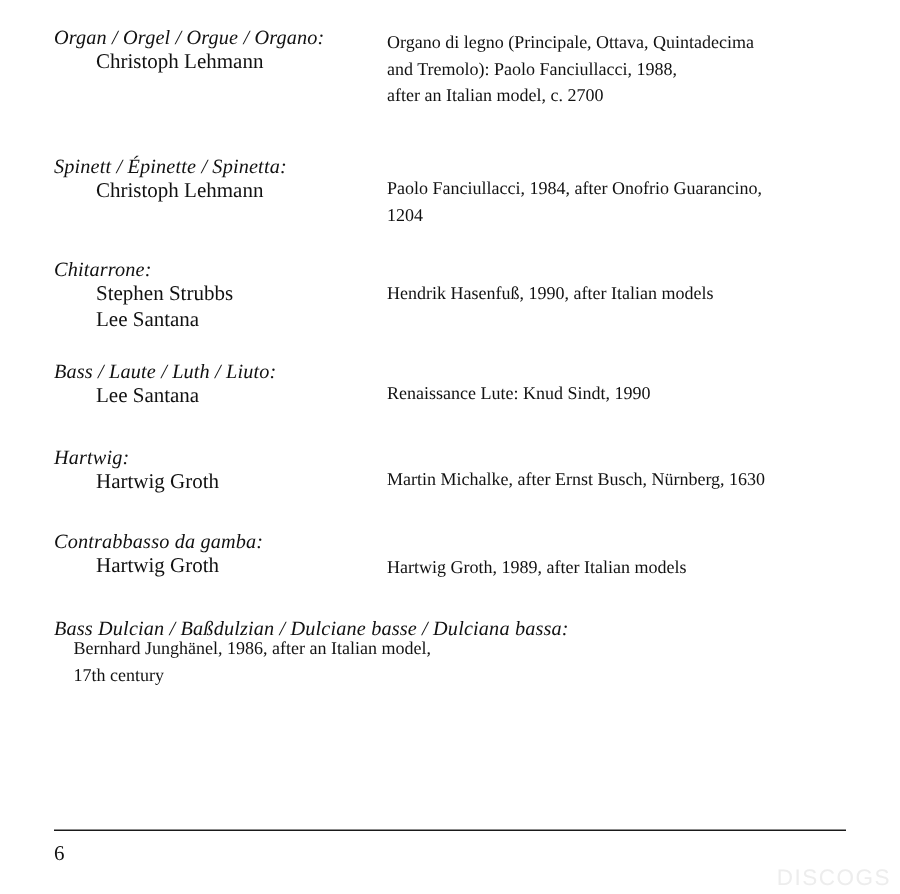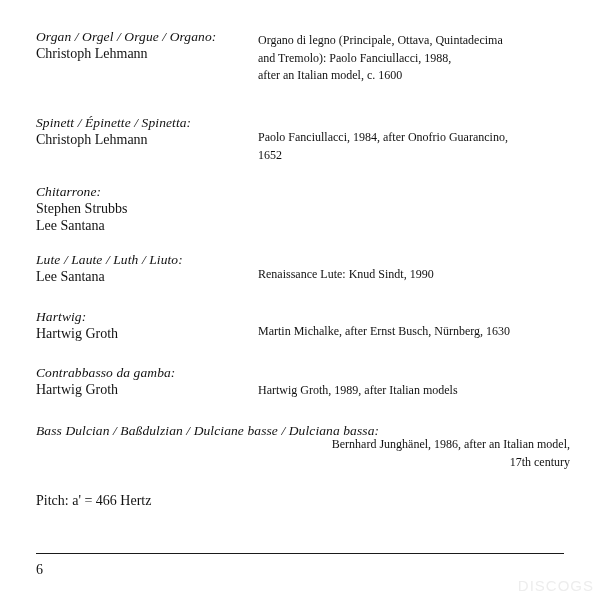--- a/index.html
+++ b/index.html
@@ -13,21 +13,21 @@
     font-family: "Liberation Serif", serif;
     color: #111111;
     overflow: hidden;
     position: relative;
   }
   .page {
     position: relative;
     width: 600px;
     height: 596px;
     box-sizing: border-box;
-    padding: 28px 30px 0 36px;
+    padding: 16px 30px 0 36px;
   }
   .entries {
     position: relative;
     width: 100%;
   }
   .entry {
     position: relative;
     display: block;
     width: 100%;
     margin-bottom: 14px;
@@ -46,20 +46,21 @@
     font-style: italic;
     font-size: 13.5px;
     line-height: 17px;
     letter-spacing: 0.1px;
     white-space: nowrap;
   }
   .player {
     font-size: 14px;
     line-height: 17px;
     white-space: nowrap;
+    margin-left: 28px;
   }
   .maker {
     font-size: 12px;
     line-height: 17.5px;
   }
   .maker-line {
     display: block;
     white-space: nowrap;
   }
   .r-offset-2 { padding-top: 4px; }
@@ -67,21 +68,21 @@
   .r-offset-4 { padding-top: 15px; }
   .r-offset-5 { padding-top: 16px; }
   .r-offset-6 { padding-top: 18px; }
 
   .entry.e0 { height: 72px; }
   .entry.e1 { height: 55px; }
   .entry.e2 { height: 54px; }
   .entry.e3 { height: 43px; }
   .entry.e4 { height: 42px; }
   .entry.e5 { height: 44px; }
-  .entry.e6 { height: 56px; text-align: right; }
+  .entry.e6 { height: 56px; }
 
   .pitch {
     font-size: 14px;
     line-height: 17px;
     margin-top: 6px;
   }
   .rule {
     position: absolute;
     left: 36px;
     top: 553px;
@@ -116,48 +117,49 @@
   <div class="entries">
 
     <div class="entry e0">
       <div class="entry-left">
         <div class="inst">Organ / Orgel / Orgue / Organo:</div>
         <div class="player">Christoph Lehmann</div>
       </div>
       <div class="entry-right maker r-offset-2">
         <span class="maker-line">Organo di legno (Principale, Ottava, Quintadecima</span>
         <span class="maker-line">and Tremolo): Paolo Fanciullacci, 1988,</span>
-        <span class="maker-line">after an Italian model, c. 1600</span>
+        <span class="maker-line">after an Italian model, c. 2700</span>
       </div>
     </div>
 
     <div class="entry e1">
       <div class="entry-left">
         <div class="inst">Spinett / Épinette / Spinetta:</div>
         <div class="player">Christoph Lehmann</div>
       </div>
       <div class="entry-right maker r-offset-4">
         <span class="maker-line">Paolo Fanciullacci, 1984, after Onofrio Guarancino,</span>
-        <span class="maker-line">1652</span>
+        <span class="maker-line">1204</span>
       </div>
     </div>
 
     <div class="entry e2">
       <div class="entry-left">
         <div class="inst">Chitarrone:</div>
         <div class="player">Stephen Strubbs</div>
         <div class="player">Lee Santana</div>
       </div>
       <div class="entry-right maker r-offset-5">
+        <span class="maker-line">Hendrik Hasenfuß, 1990, after Italian models</span>
       </div>
     </div>
 
     <div class="entry e3">
       <div class="entry-left">
-        <div class="inst">Lute / Laute / Luth / Liuto:</div>
+        <div class="inst">Bass / Laute / Luth / Liuto:</div>
         <div class="player">Lee Santana</div>
       </div>
       <div class="entry-right maker r-offset-4">
         <span class="maker-line">Renaissance Lute: Knud Sindt, 1990</span>
       </div>
     </div>
 
     <div class="entry e4">
       <div class="entry-left">
         <div class="inst">Hartwig:</div>
@@ -183,18 +185,17 @@
         <div class="inst">Bass Dulcian / Baßdulzian / Dulciane basse / Dulciana bassa:</div>
       </div>
       <div class="entry-right maker r-offset-3">
         <span class="maker-line">Bernhard Junghänel, 1986, after an Italian model,</span>
         <span class="maker-line">17th century</span>
       </div>
     </div>
 
   </div>
 
-  <div class="pitch">Pitch: a' = 466 Hertz</div>
 
   <div class="rule"></div>
   <div class="folio">6</div>
   <div class="watermark">DISCOGS</div>
 </div>
 
 </body></html>

